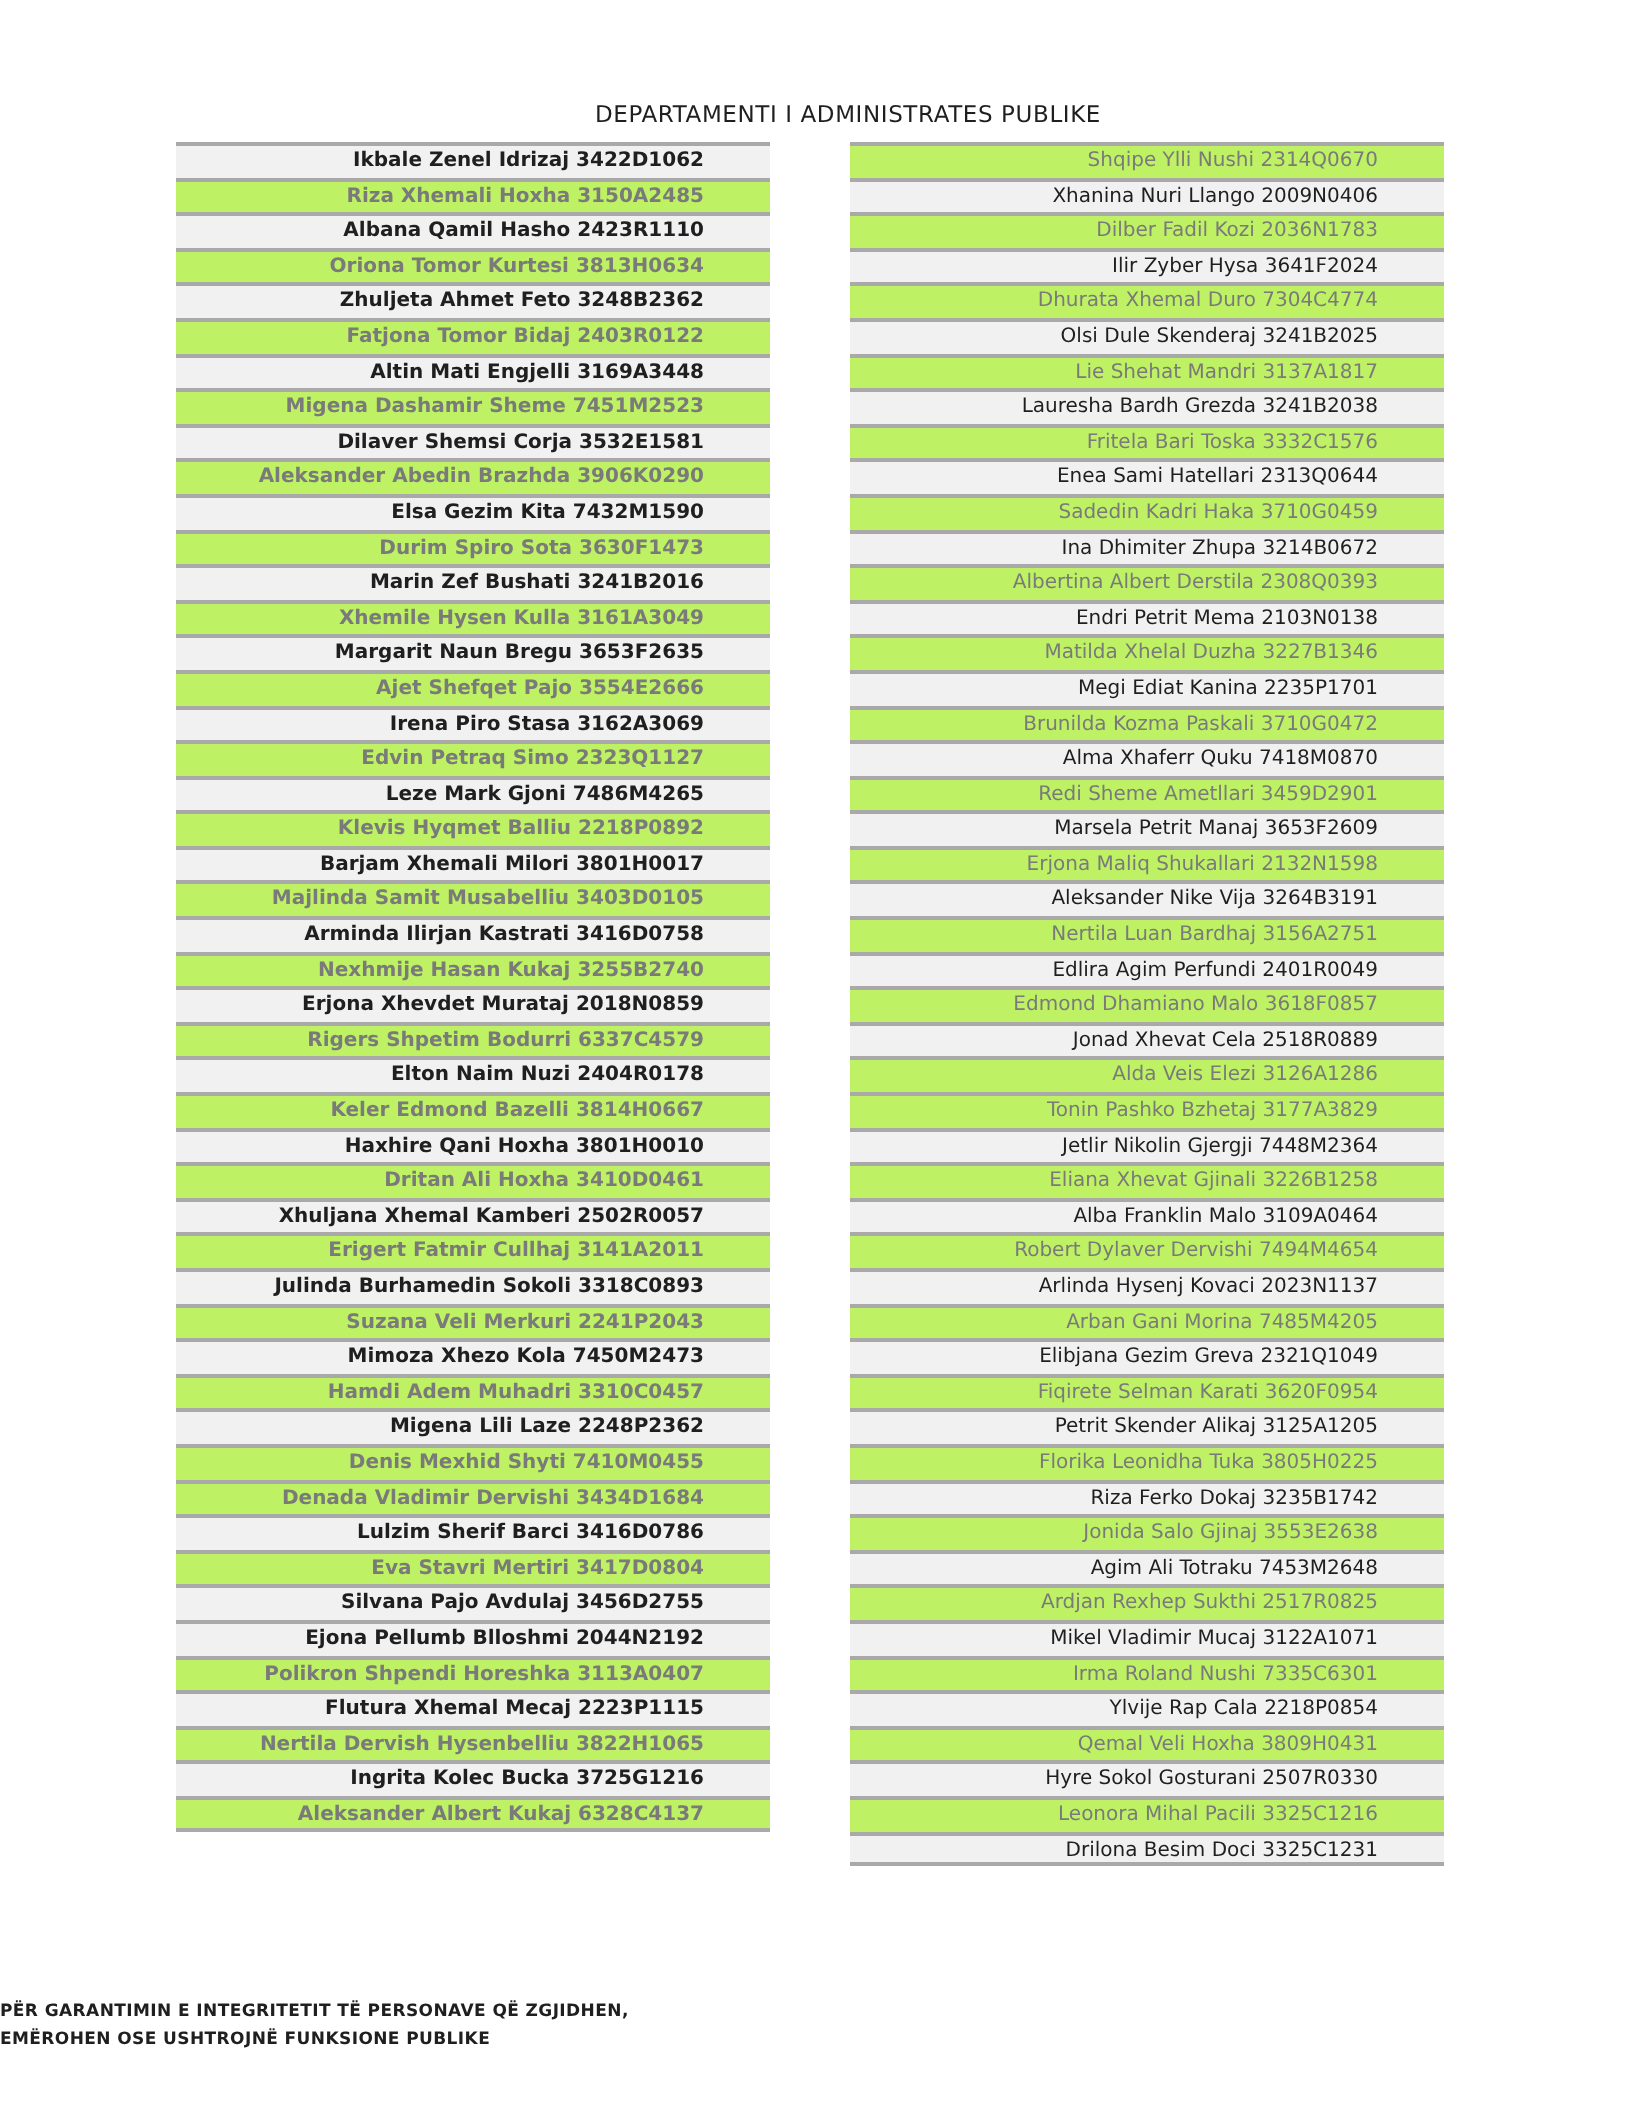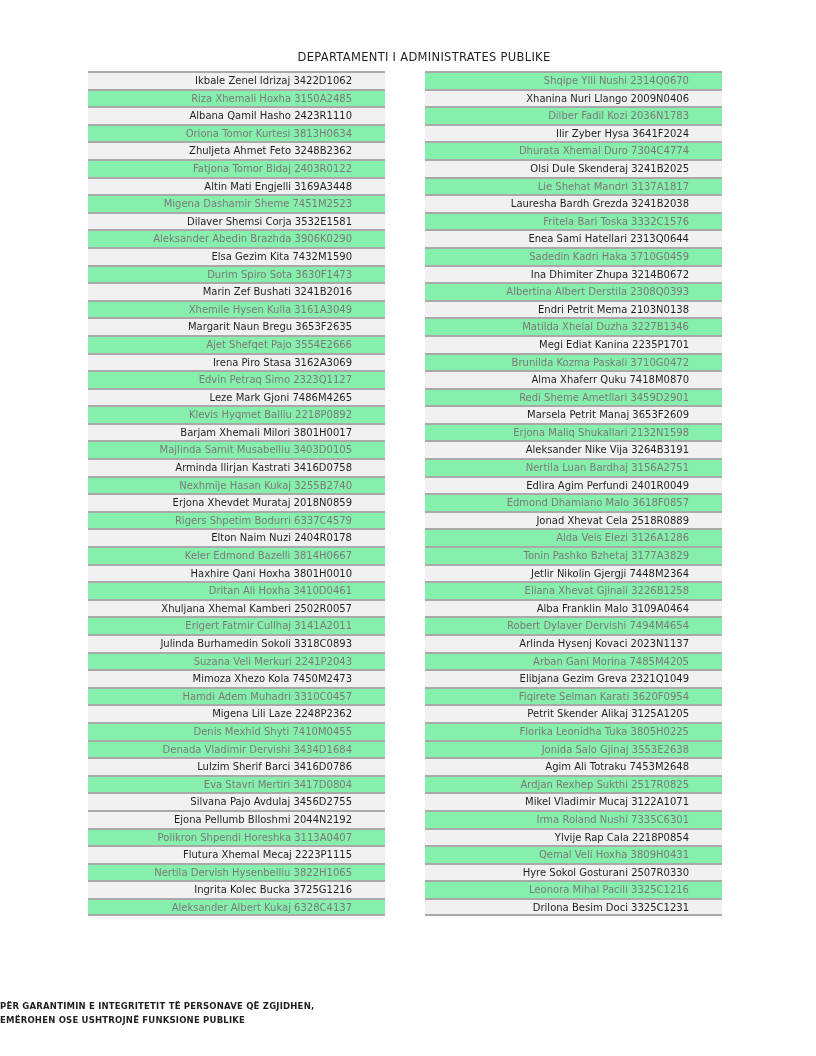--- a/index.html
+++ b/index.html
@@ -27,42 +27,42 @@
     font-size: 11.5px;
     font-weight: normal;
     letter-spacing: 0.3px;
     color: var(--text-dark, #1f1f1f);
   }
   .col {
     position: absolute;
     top: 71px;
     width: 297px;
   }
-  .col-left  { left: 88px;  }
+  .col-left  { left: 88px; font-weight: bold;  }
   .col-right { left: 425px; }
   .row {
     box-sizing: border-box;
     height: 17.6px;
     border-top: 2px solid var(--row-border, #a9a9a9);
     font-size: 10px;
     line-height: 15.4px;
     text-align: right;
     padding-right: 33px;
     white-space: nowrap;
     overflow: hidden;
   }
   .row:last-child {
     border-bottom: 2px solid var(--row-border, #a9a9a9);
   }
   .row.shaded {
     background: var(--row-shade, #f1f1f1);
     color: var(--text-dark, #1f1f1f);
   }
   .row.plain {
-    background: #86efac;
+    background: #bef264;
     color: var(--text-light, #7a7a7a);
   }
   .footer {
     position: absolute;
     top: 999px;
     left: 0;
     width: 816px;
     text-align: left;
     font-size: 8.5px;
     font-weight: bold;
@@ -160,20 +160,21 @@
       <div class="row shaded">Jetlir Nikolin Gjergji 7448M2364</div>
       <div class="row plain">Eliana Xhevat Gjinali 3226B1258</div>
       <div class="row shaded">Alba Franklin Malo 3109A0464</div>
       <div class="row plain">Robert Dylaver Dervishi 7494M4654</div>
       <div class="row shaded">Arlinda Hysenj Kovaci 2023N1137</div>
       <div class="row plain">Arban Gani Morina 7485M4205</div>
       <div class="row shaded">Elibjana Gezim Greva 2321Q1049</div>
       <div class="row plain">Fiqirete Selman Karati 3620F0954</div>
       <div class="row shaded">Petrit Skender Alikaj 3125A1205</div>
       <div class="row plain">Florika Leonidha Tuka 3805H0225</div>
+      <div class="row shaded">Riza Ferko Dokaj 3235B1742</div>
       <div class="row plain">Jonida Salo Gjinaj 3553E2638</div>
       <div class="row shaded">Agim Ali Totraku 7453M2648</div>
       <div class="row plain">Ardjan Rexhep Sukthi 2517R0825</div>
       <div class="row shaded">Mikel Vladimir Mucaj 3122A1071</div>
       <div class="row plain">Irma Roland Nushi 7335C6301</div>
       <div class="row shaded">Ylvije Rap Cala 2218P0854</div>
       <div class="row plain">Qemal Veli Hoxha 3809H0431</div>
       <div class="row shaded">Hyre Sokol Gosturani 2507R0330</div>
       <div class="row plain">Leonora Mihal Pacili 3325C1216</div>
       <div class="row shaded">Drilona Besim Doci 3325C1231</div>

